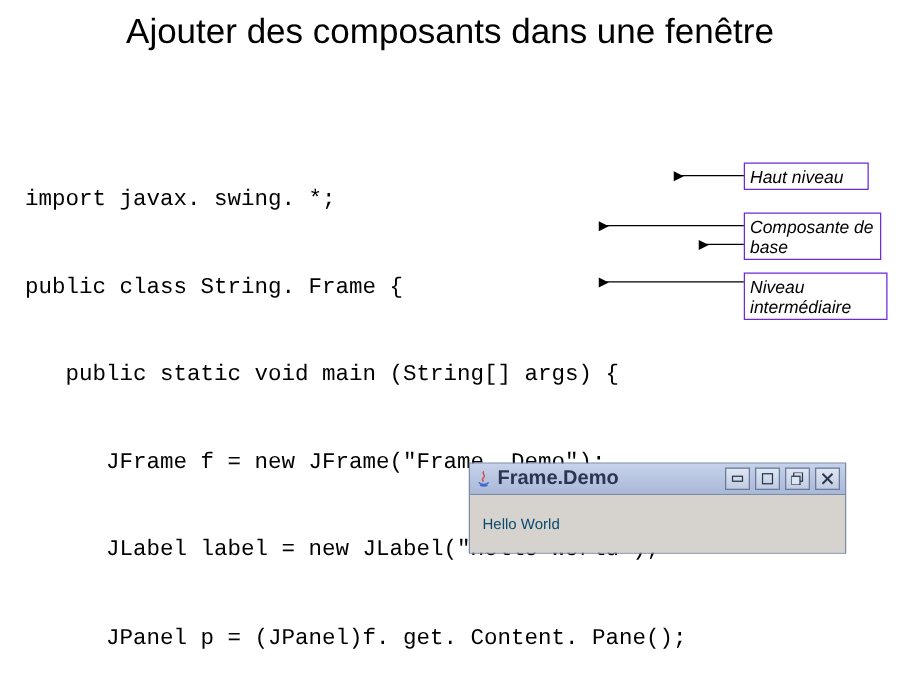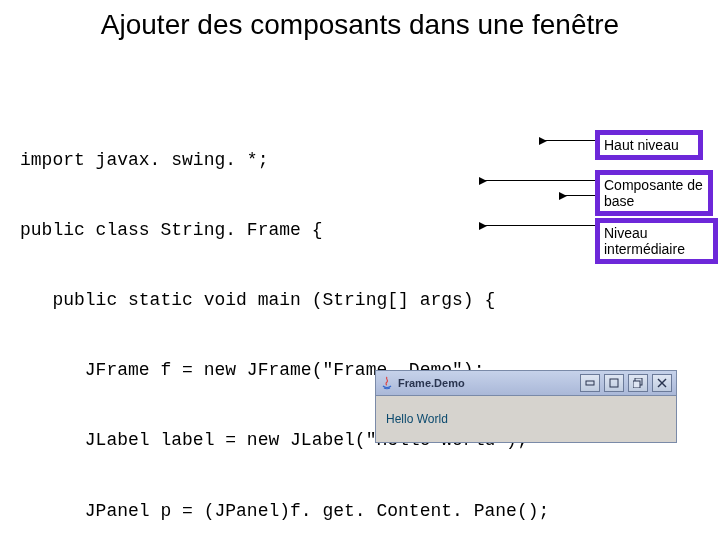--- a/index.html
+++ b/index.html
@@ -31,27 +31,28 @@
     top: 102px;
     left: 20px;
     right: 20px;
     font-family: "Courier New", Courier, monospace;
     font-size: 18px;
     line-height: 1.3;
     white-space: pre;
   }
   .callout {
     position: absolute;
-    border: 5px solid #6d28d9;
+    border: 1px solid #6d28d9;
     background: #fff;
     font-size: 14px;
     line-height: 1.15;
     padding: 2px 4px;
     font-family: Arial, Helvetica, sans-serif;
     white-space: normal;
+    font-style: italic;
   }
   .callout.c1 { top: 130px; left: 595px; width: 90px; }
   .callout.c2 { top: 170px; left: 595px; width: 100px; }
   .callout.c3 { top: 218px; left: 595px; width: 105px; }
 
   
   .arrow {
     position: absolute;
     height: 0;
     border-top: 1px solid #000;
@@ -96,21 +97,21 @@
     background: linear-gradient(#c6d2ea, #aab8d8);
     border-bottom: 1px solid #7a8aa8;
     padding: 0 4px;
     gap: 4px;
   }
   .demo-title .java-icon {
     width: 14px; height: 14px;
     display: inline-block;
   }
   .demo-title .name {
-    font-size: 11px;
+    font-size: 16px;
     font-weight: bold;
     color: #2a3550;
     flex: 1;
   }
   .tbtn {
     width: 18px; height: 16px;
     border: 1px solid #6b7a99;
     background: linear-gradient(#dfe6f3,#c0cce0);
     display: inline-flex;
     align-items: center;

